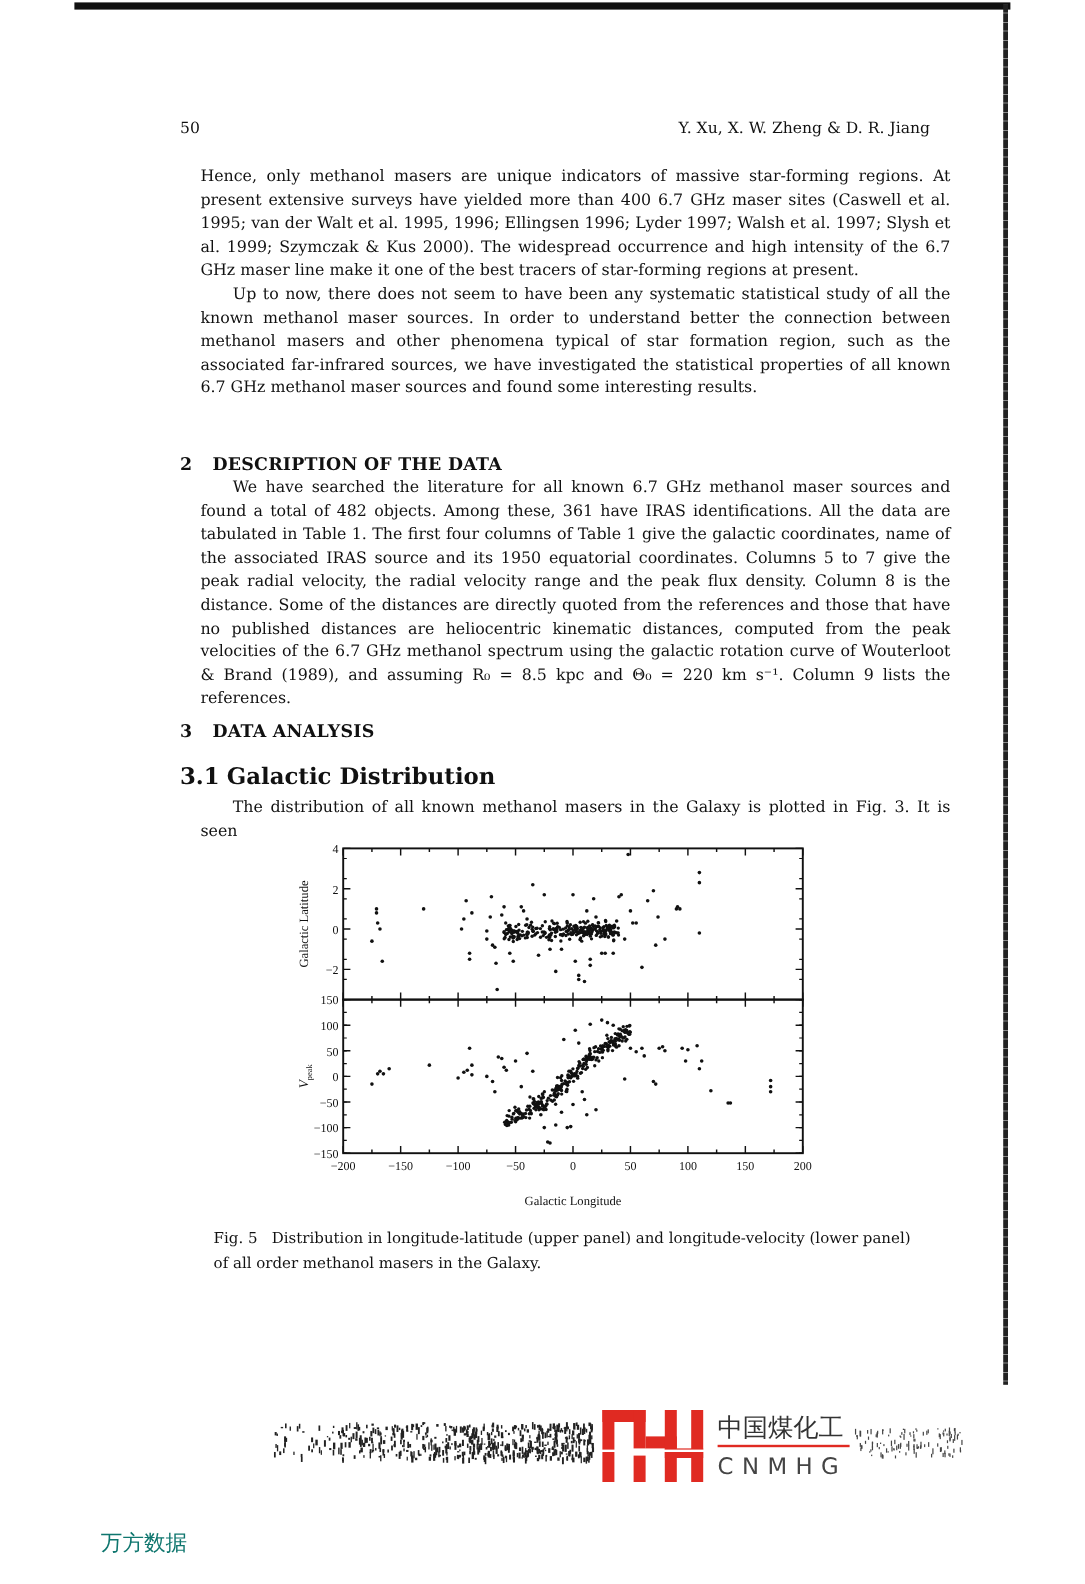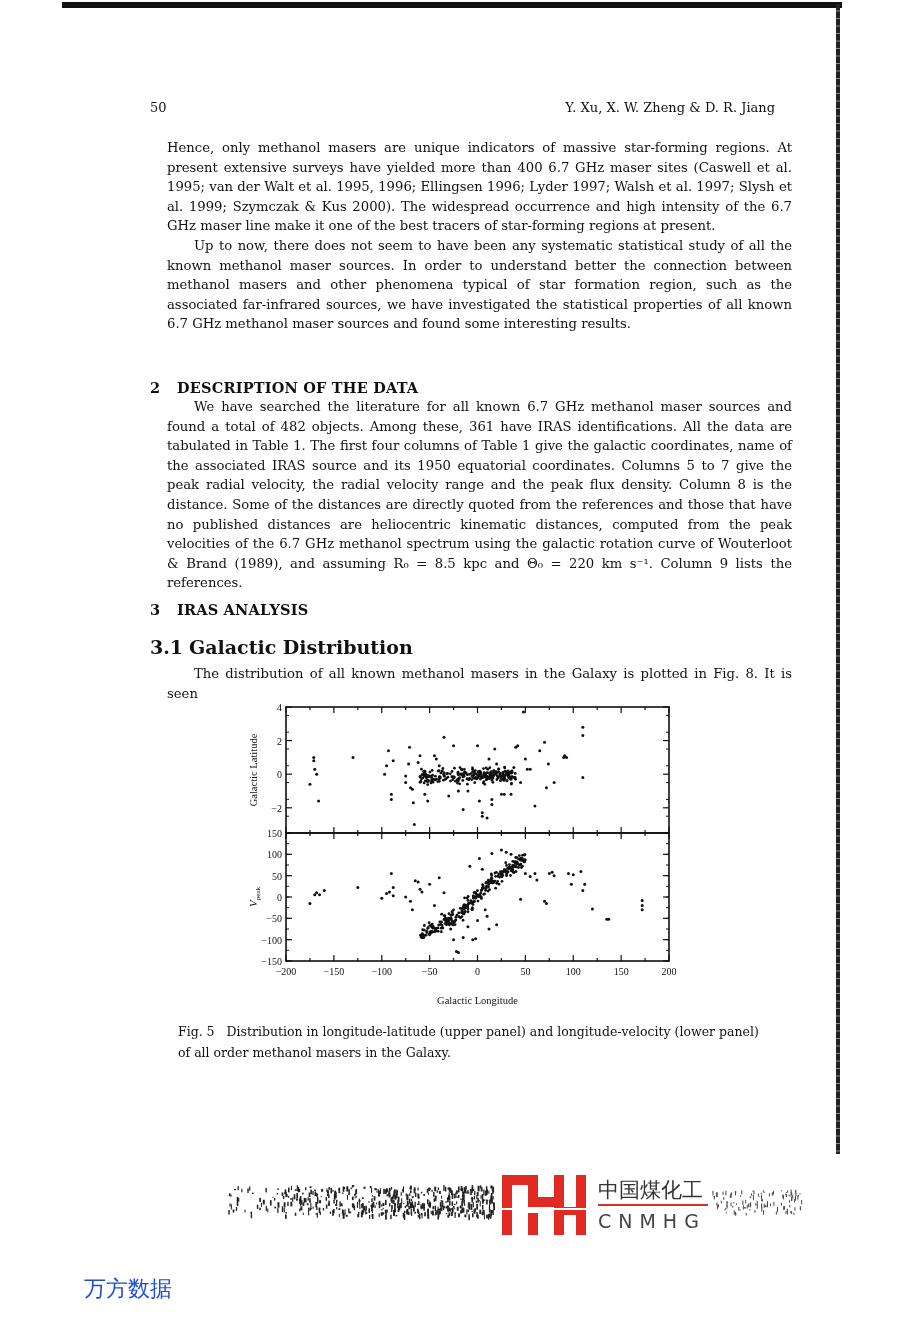--- a/index.html
+++ b/index.html
@@ -14,21 +14,21 @@
   .body-text { position:absolute; left:167px; width:625px; font-size:13.2px; line-height:19.6px; text-align:justify; }
   .body-text p { margin:0; }
   .indent { text-indent:27px; }
   .h2 { position:absolute; left:150px; font-weight:bold; font-size:14.5px; letter-spacing:0.2px; }
   .h2 .num { display:inline-block; width:27px; }
   .h3 { position:absolute; left:150px; font-weight:bold; font-size:19px; }
   .h3 .num { display:inline-block; width:39px; }
   .figure { position:absolute; left:240px; top:698px; width:450px; height:320px; }
   .caption { position:absolute; left:178px; top:1021px; width:590px; font-size:12.5px; line-height:21px; }
   .logo { position:absolute; left:224px; top:1128px; width:590px; height:64px;margin-top:43px; }
-  .footer-cn { position:absolute; left:84px; top:1274px; font-family:"DejaVu Sans","Liberation Sans",sans-serif; font-size:22px; color:#1d4ed8; }
+  .footer-cn { position:absolute; left:84px; top:1274px; font-family:"DejaVu Sans","Liberation Sans",sans-serif; font-size:18px; color:#0f766e; }
   svg text { font-family:"Liberation Serif","DejaVu Serif",serif; }
 </style>
 </head>
 <body>
 
 <div class="topbar"></div>
 <div class="rightbar"></div>
 
 <div class="running-head">
   <span class="page-num">50</span>
@@ -41,27 +41,27 @@
 </div>
 
 <div class="h2" style="top:363px;margin-top:16px;">
   <span class="num">2</span><span>DESCRIPTION OF THE DATA</span>
 </div>
 <div class="body-text" style="top:397px;">
   <p class="indent">We have searched the literature for all known 6.7 GHz methanol maser sources and found a total of 482 objects. Among these, 361 have IRAS identifications. All the data are tabulated in Table 1. The first four columns of Table 1 give the galactic coordinates, name of the associated IRAS source and its 1950 equatorial coordinates. Columns 5 to 7 give the peak radial velocity, the radial velocity range and the peak flux density. Column 8 is the distance. Some of the distances are directly quoted from the references and those that have no published distances are heliocentric kinematic distances, computed from the peak velocities of the 6.7 GHz methanol spectrum using the galactic rotation curve of Wouterloot &amp; Brand (1989), and assuming R₀ = 8.5 kpc and Θ₀ = 220 km s⁻¹. Column 9 lists the references.</p>
 </div>
 
 <div class="h2" style="top:601px;">
-  <span class="num">3</span><span>IRAS ANALYSIS</span>
+  <span class="num">3</span><span>DATA ANALYSIS</span>
 </div>
 <div class="h3" style="top:636px;">
   <span class="num">3.1</span><span>Galactic Distribution</span>
 </div>
 <div class="body-text" style="top:664px;">
-  <p class="indent">The distribution of all known methanol masers in the Galaxy is plotted in Fig. 8. It is seen</p>
+  <p class="indent">The distribution of all known methanol masers in the Galaxy is plotted in Fig. 3. It is seen</p>
 </div>
 
 <div class="figure">
   <svg id="fig" width="450" height="320" viewBox="0 0 450 320">
       <rect x="46" y="9" width="383" height="126" fill="none" stroke="#111" stroke-width="1.6"></rect>
       <line x1="46" y1="9" x2="46" y2="15" stroke="#111" stroke-width="1.2"></line>
       <line x1="46" y1="135" x2="46" y2="129" stroke="#111" stroke-width="1.2"></line>
       <line x1="69.9375" y1="9" x2="69.9375" y2="12" stroke="#111" stroke-width="1.2"></line>
       <line x1="69.9375" y1="135" x2="69.9375" y2="132" stroke="#111" stroke-width="1.2"></line>
       <line x1="93.875" y1="9" x2="93.875" y2="15" stroke="#111" stroke-width="1.2"></line>

